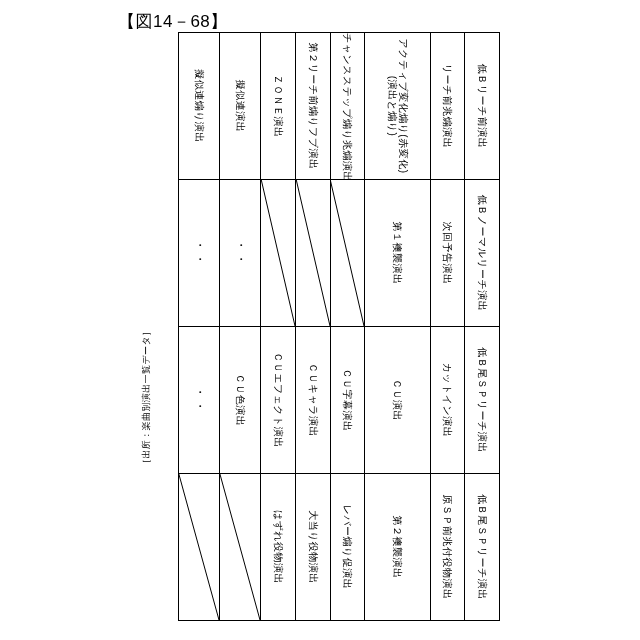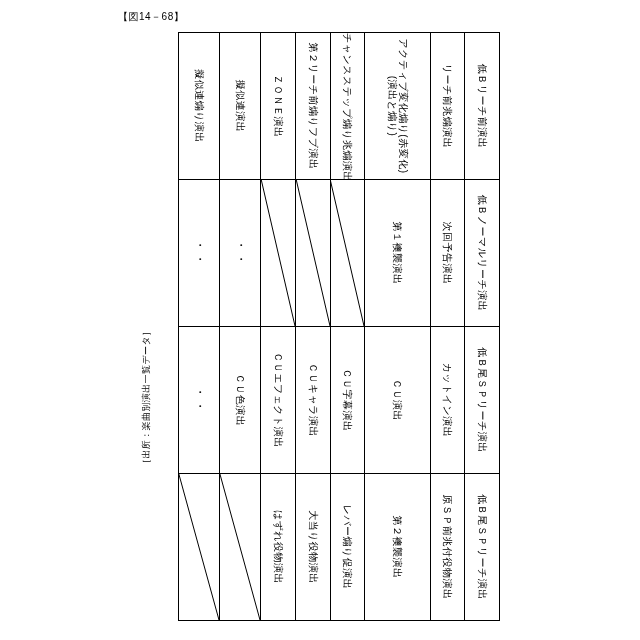--- a/index.html
+++ b/index.html
@@ -14,21 +14,21 @@
     color: #000000;
     position: relative;
     overflow: hidden;
   }
 
   
   #fig-label {
     position: absolute;
     top: 10px;
     left: 118px;
-    font-size: 10px;
+    font-size: 17px;
     letter-spacing: 0.5px;
     white-space: nowrap;
   }
 
   
   #source-note {
     position: absolute;
     left: 140px;
     top: 468px;
     font-size: 9px;

